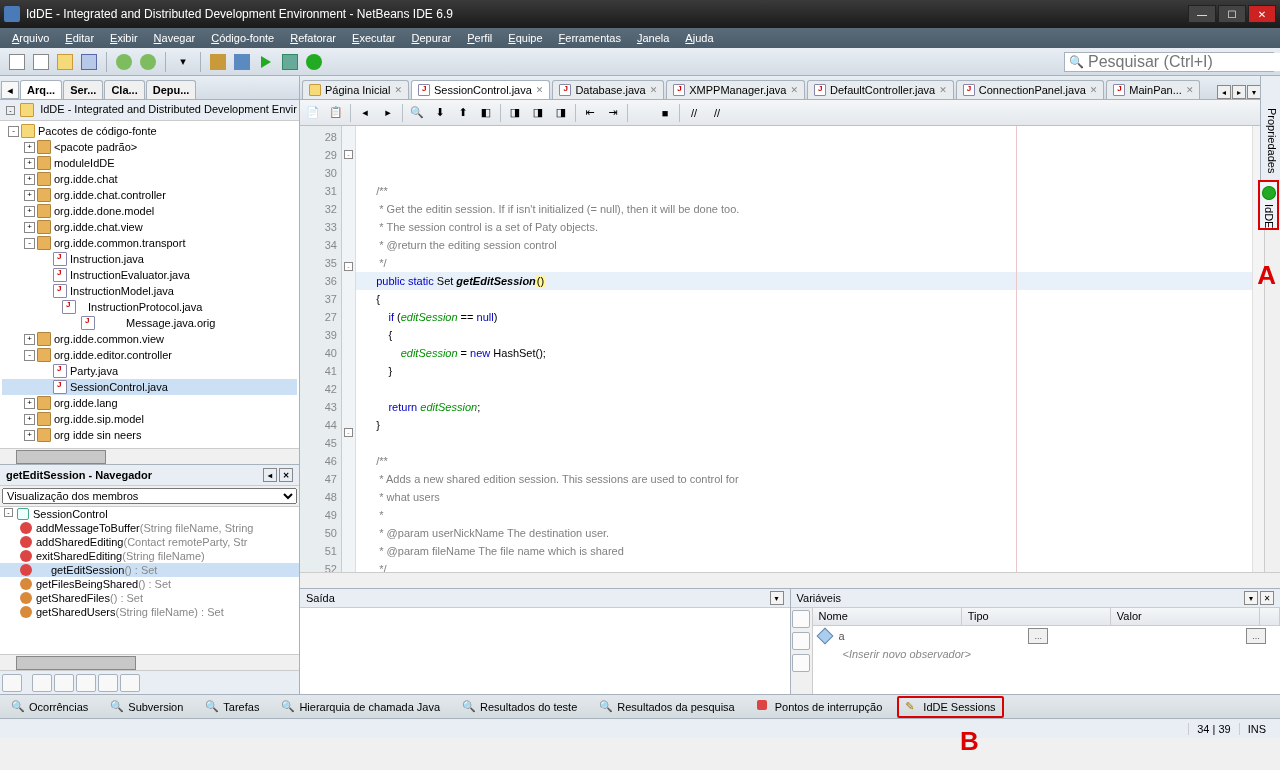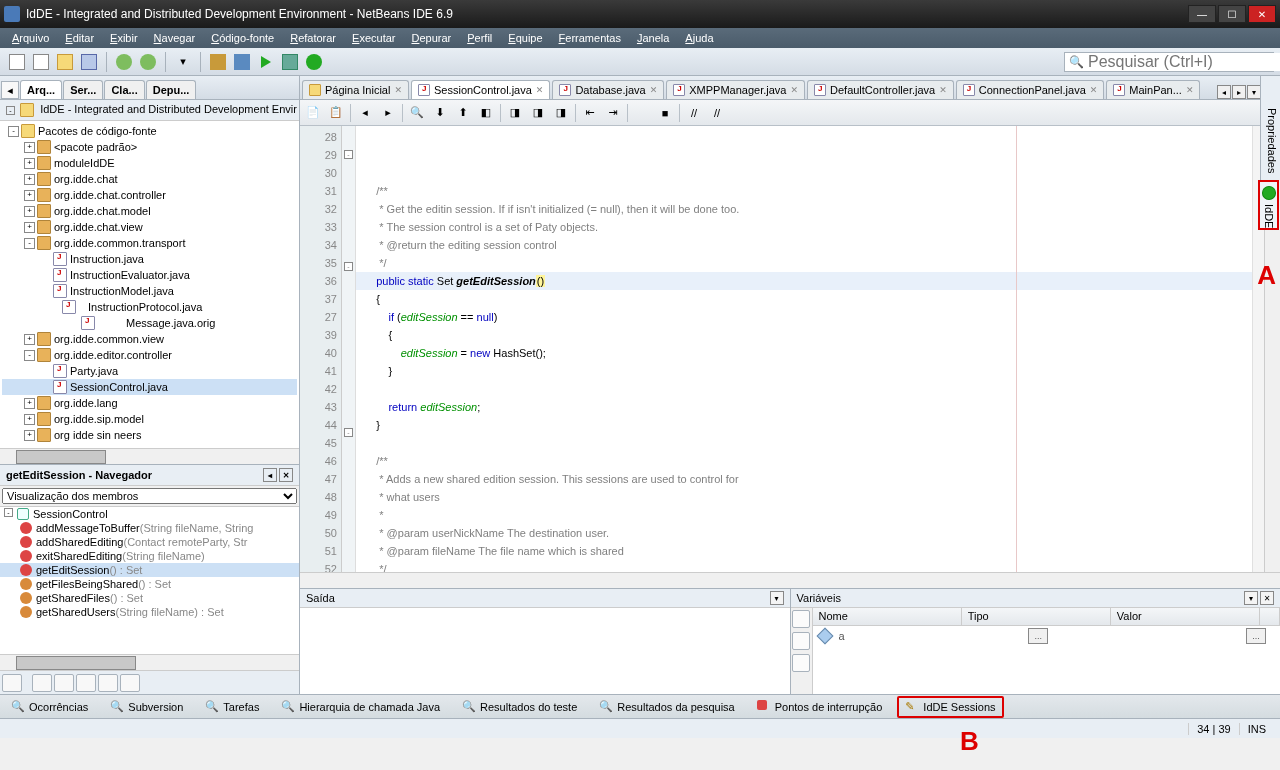--- a/index.html
+++ b/index.html
@@ -52,21 +52,21 @@
 
 
 .nav-panel { border-top: 1px solid #a8b2bc; display: flex; flex-direction: column; height: 230px; }
 .nav-header { padding: 3px 6px; background: #e8eef4; border-bottom: 1px solid #ccc; font-weight: bold; display: flex; align-items: center; }
 .nav-header .spacer { flex: 1; }
 .nav-header .nav-close { width: 14px; height: 14px; border: 1px solid #888; font-size: 8px; display: flex; align-items: center; justify-content: center; margin-left: 2px; }
 .nav-combo { padding: 2px; border-bottom: 1px solid #ccc; }
 .nav-combo select { width: 100%; font-size: 11px; }
 .nav-tree { flex: 1; overflow: auto; background: #fff; font-size: 11px; }
 .nav-item { display: flex; padding: 1px 4px 1px 20px; white-space: nowrap; }
-.nav-item.selected { background: #cce0f5; }
+.nav-item.selected { background: #cce0f5; gap: 15px; }
 .nav-item.header { padding-left: 4px; }
 .method-icon { width: 12px; height: 12px; border-radius: 50%; background: #d44; margin-right: 4px; flex-shrink: 0; }
 .method-icon.static { background: #d88a3a; }
 .class-icon { width: 12px; height: 12px; background: #eff; border: 1px solid #4a8; border-radius: 2px; margin-right: 4px; flex-shrink: 0; }
 .nav-item .gray { color: #888; }
 .nav-footer { height: 24px; background: #e8eef4; border-top: 1px solid #ccc; display: flex; align-items: center; padding: 2px; gap: 2px; }
 .nav-footer .f-btn { width: 20px; height: 18px; border: 1px solid #a8b2bc; background: #f8f8f8; border-radius: 2px; }
 
 
 .right { flex: 1; display: flex; flex-direction: column; overflow: hidden; }
@@ -266,21 +266,21 @@
             <span>org.idde.chat</span>
           </div>
           <div class="tree-node" style="padding-left: 22px;">
             <span class="tree-toggle">+</span>
             <span class="tree-icon pkg-icon"></span>
             <span>org.idde.chat.controller</span>
           </div>
           <div class="tree-node" style="padding-left: 22px;">
             <span class="tree-toggle">+</span>
             <span class="tree-icon pkg-icon"></span>
-            <span>org.idde.chat.model</span>
+            <span>org.idde.done.model</span>
           </div>
           <div class="tree-node" style="padding-left: 22px;">
             <span class="tree-toggle">+</span>
             <span class="tree-icon pkg-icon"></span>
             <span>org.idde.chat.view</span>
           </div>
           <div class="tree-node" style="padding-left: 22px;">
             <span class="tree-toggle">-</span>
             <span class="tree-icon pkg-icon"></span>
             <span>org.idde.common.transport</span>
@@ -605,20 +605,23 @@
               <div style="flex:1">Valor</div>
               <div style="width:20px"></div>
             </div>
             <div class="bp-row">
               <div class="diamond"></div>
               <span style="flex:1">a</span>
               <div class="ellipsis-btn">...</div>
               <span style="flex:1"></span>
               <div class="ellipsis-btn">...</div>
             </div>
+            <div class="bp-row" style="font-style:italic;color:#888;padding-left:30px">
+              <span>&lt;Inserir novo observador&gt;</span>
+            </div>
           </div>
         </div>
       </div>
     </div>
   </div>
 </div>
 
 <div class="view-tabs" id="view-tabs">
     <div class="vtab">
       <span class="vi">🔍</span>

